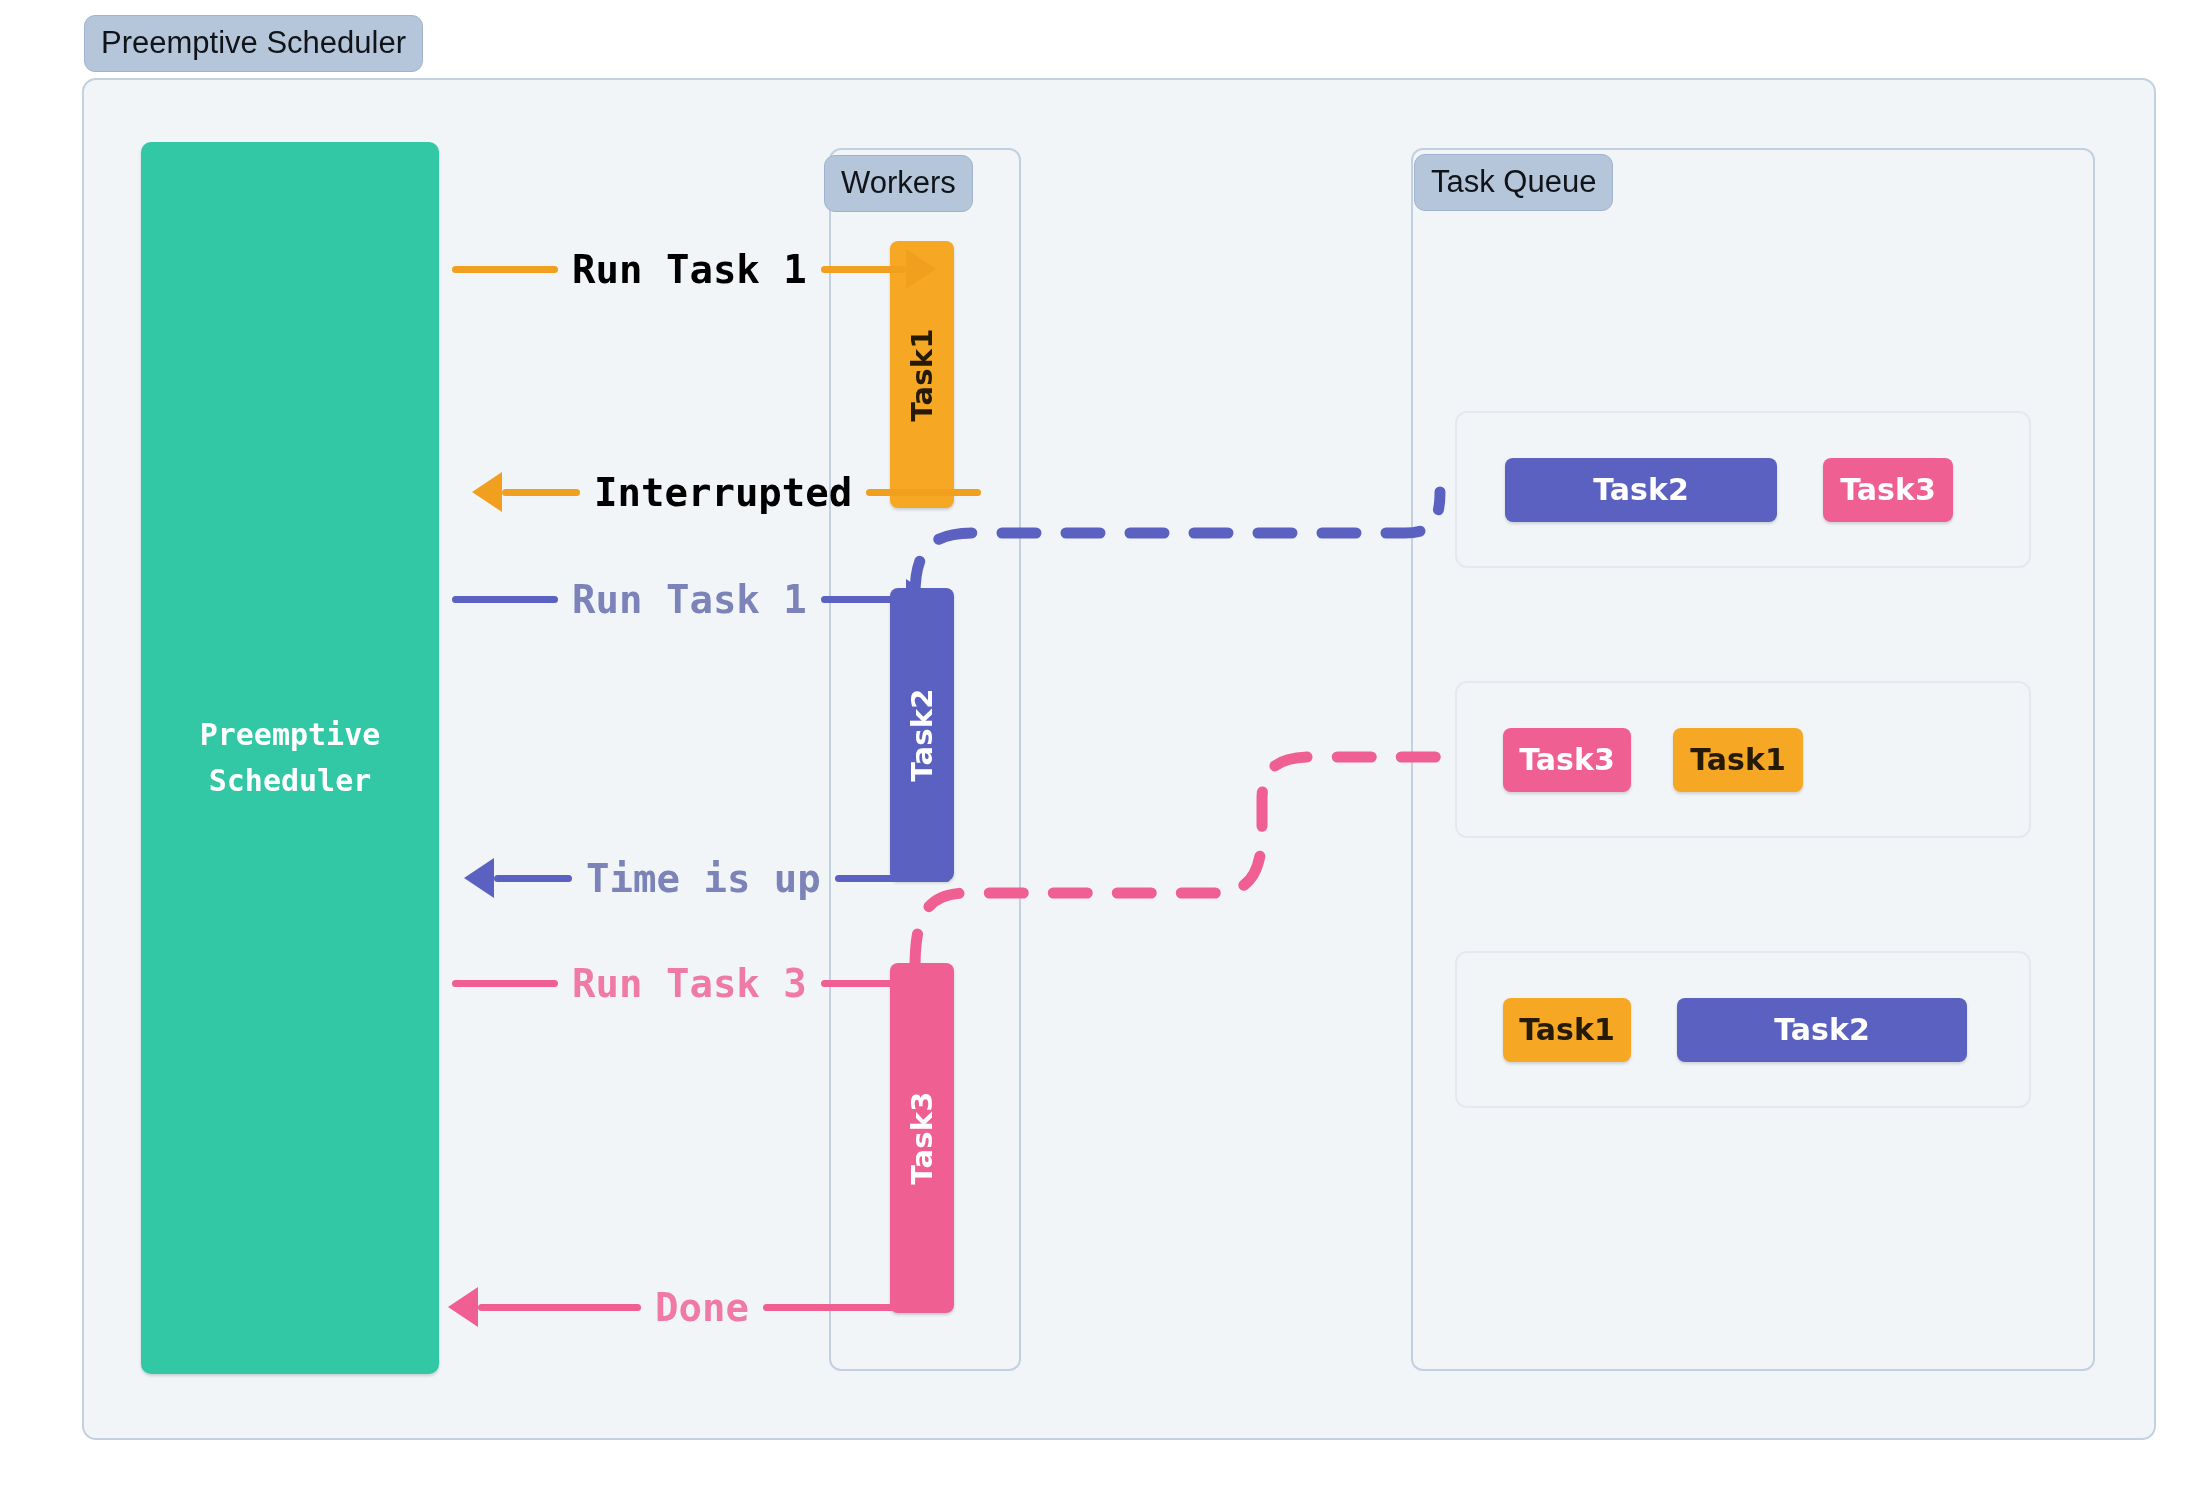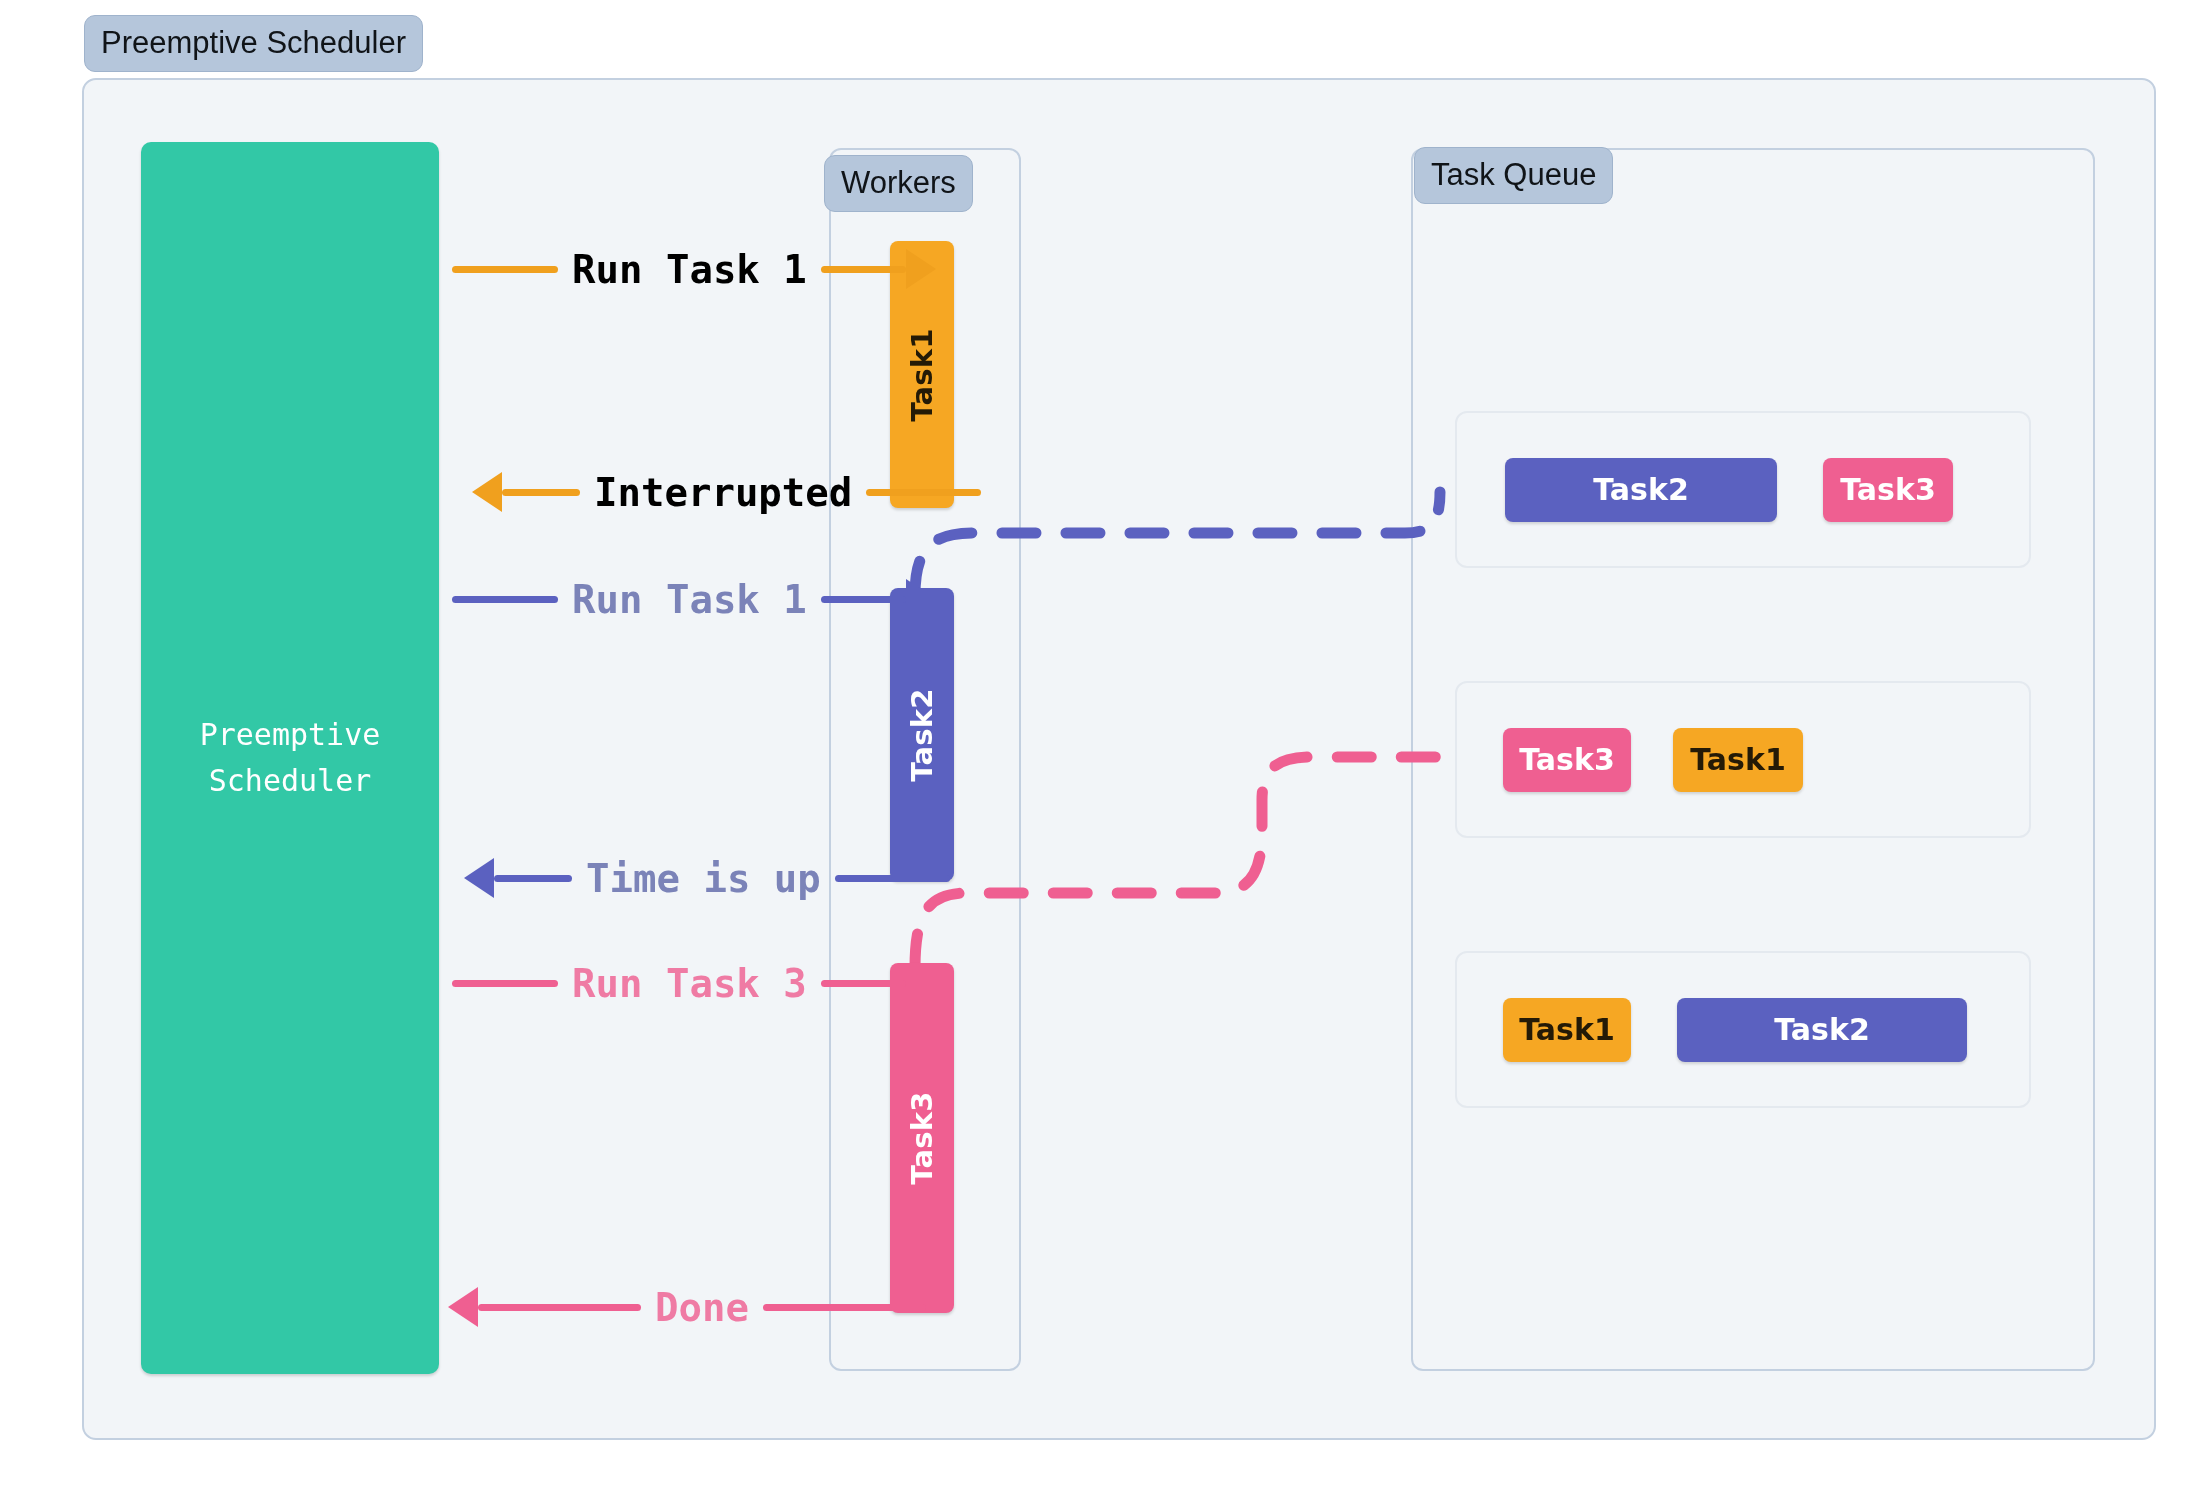--- a/index.html
+++ b/index.html
@@ -44,41 +44,41 @@
     color: #101418;
     font-size: 31px;
     line-height: 1;
     padding: 11px 16px 13px 16px;
     font-family: "Liberation Sans", sans-serif;
     white-space: nowrap;
     z-index: 40;
   }
   #diagram-title { left: 84px; top: 15px; }
   #workers-title { left: 824px; top: 155px; }
-  #queue-title   { left: 1414px; top: 147px; }
+  #queue-title   { left: 1414px; top: 154px; }
 
   
   .scheduler-box {
     position: absolute;
     left: 141px;
     top: 142px;
     width: 298px;
     height: 1232px;
     background: #32c8a6;
     border-radius: 10px;
     box-shadow: 0 2px 3px rgba(0,0,0,0.16);
     display: flex;
     align-items: center;
     justify-content: center;
     z-index: 5;
   }
   .scheduler-label {
     color: #ffffff;
     font-family: "DejaVu Sans Mono", "Liberation Mono", monospace;
-    font-weight: normal;
+    font-weight: bold;
     font-size: 30px;
     line-height: 1.55;
     text-align: center;
     white-space: pre-line;
   }
 
   
   .workers-panel {
     position: absolute;
     left: 829px;

